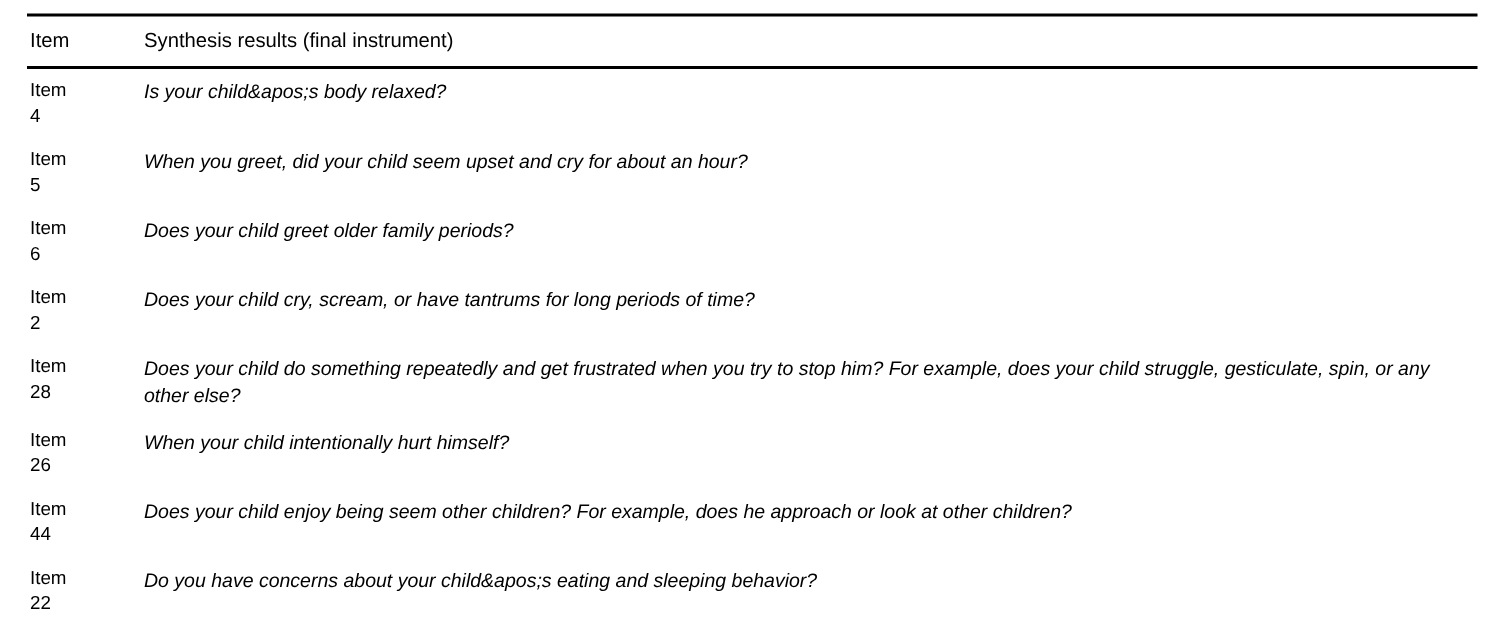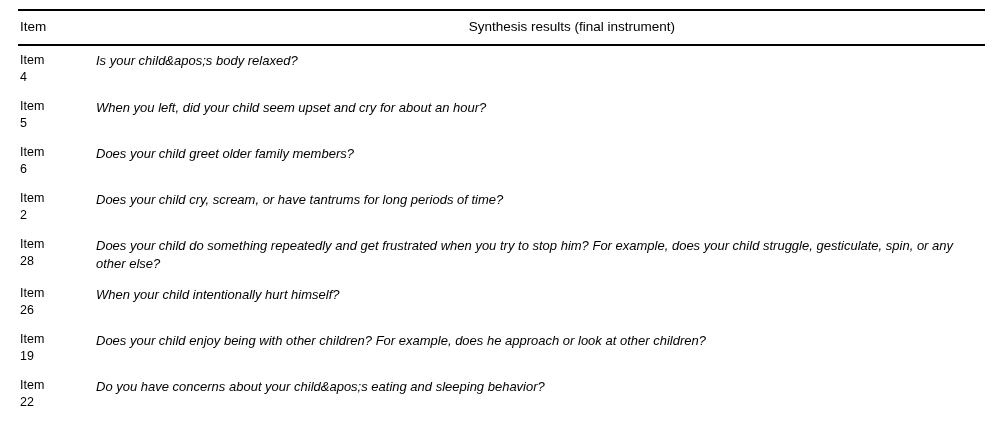--- a/index.html
+++ b/index.html
@@ -45,21 +45,21 @@
     padding: 8px 0 9px 0;
     vertical-align: top;
     border-bottom: 2.5px solid #000000;
   }
   th.col-item {
     width: 78px;
     text-align: left;
     padding-left: 2px;
   }
   th.col-synth {
-    text-align: right;
+    text-align: left;
     padding-right: 310px;
   }
 
   tbody td {
     border: none;
     vertical-align: top;
     padding: 0;
   }
 
   td.cell-item {
@@ -125,29 +125,29 @@
           <span class="item-num">4</span>
         </td>
         <td class="cell-text">Is your child&amp;apos;s body relaxed?</td>
       </tr>
 
       <tr class="body-row">
         <td class="cell-item">
           <span class="item-word">Item</span>
           <span class="item-num">5</span>
         </td>
-        <td class="cell-text">When you left, did your child seem upset and cry for about an hour?</td>
+        <td class="cell-text">When you greet, did your child seem upset and cry for about an hour?</td>
       </tr>
 
       <tr class="body-row">
         <td class="cell-item">
           <span class="item-word">Item</span>
           <span class="item-num">6</span>
         </td>
-        <td class="cell-text">Does your child greet older family members?</td>
+        <td class="cell-text">Does your child greet older family periods?</td>
       </tr>
 
       <tr class="body-row">
         <td class="cell-item">
           <span class="item-word">Item</span>
           <span class="item-num">2</span>
         </td>
         <td class="cell-text">Does your child cry, scream, or have tantrums for long periods of time?</td>
       </tr>
 
@@ -163,23 +163,23 @@
         <td class="cell-item">
           <span class="item-word">Item</span>
           <span class="item-num">26</span>
         </td>
         <td class="cell-text">When your child intentionally hurt himself?</td>
       </tr>
 
       <tr class="body-row">
         <td class="cell-item">
           <span class="item-word">Item</span>
-          <span class="item-num">19</span>
+          <span class="item-num">44</span>
         </td>
-        <td class="cell-text">Does your child enjoy being with other children? For example, does he approach or look at other children?</td>
+        <td class="cell-text">Does your child enjoy being seem other children? For example, does he approach or look at other children?</td>
       </tr>
 
       <tr class="body-row">
         <td class="cell-item">
           <span class="item-word">Item</span>
           <span class="item-num">22</span>
         </td>
         <td class="cell-text">Do you have concerns about your child&amp;apos;s eating and sleeping behavior?</td>
       </tr>
 

